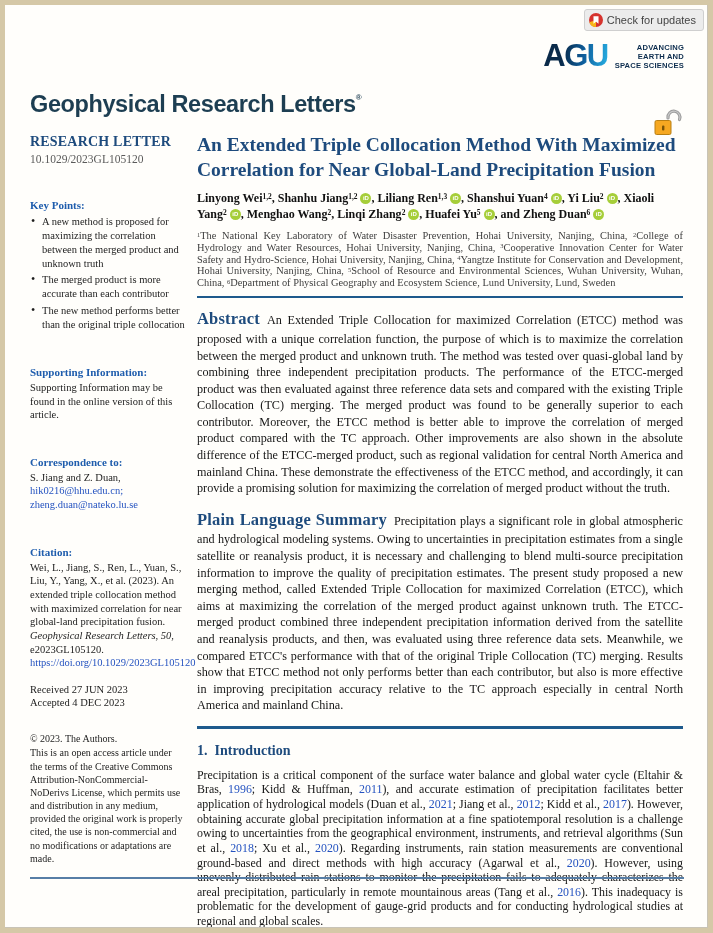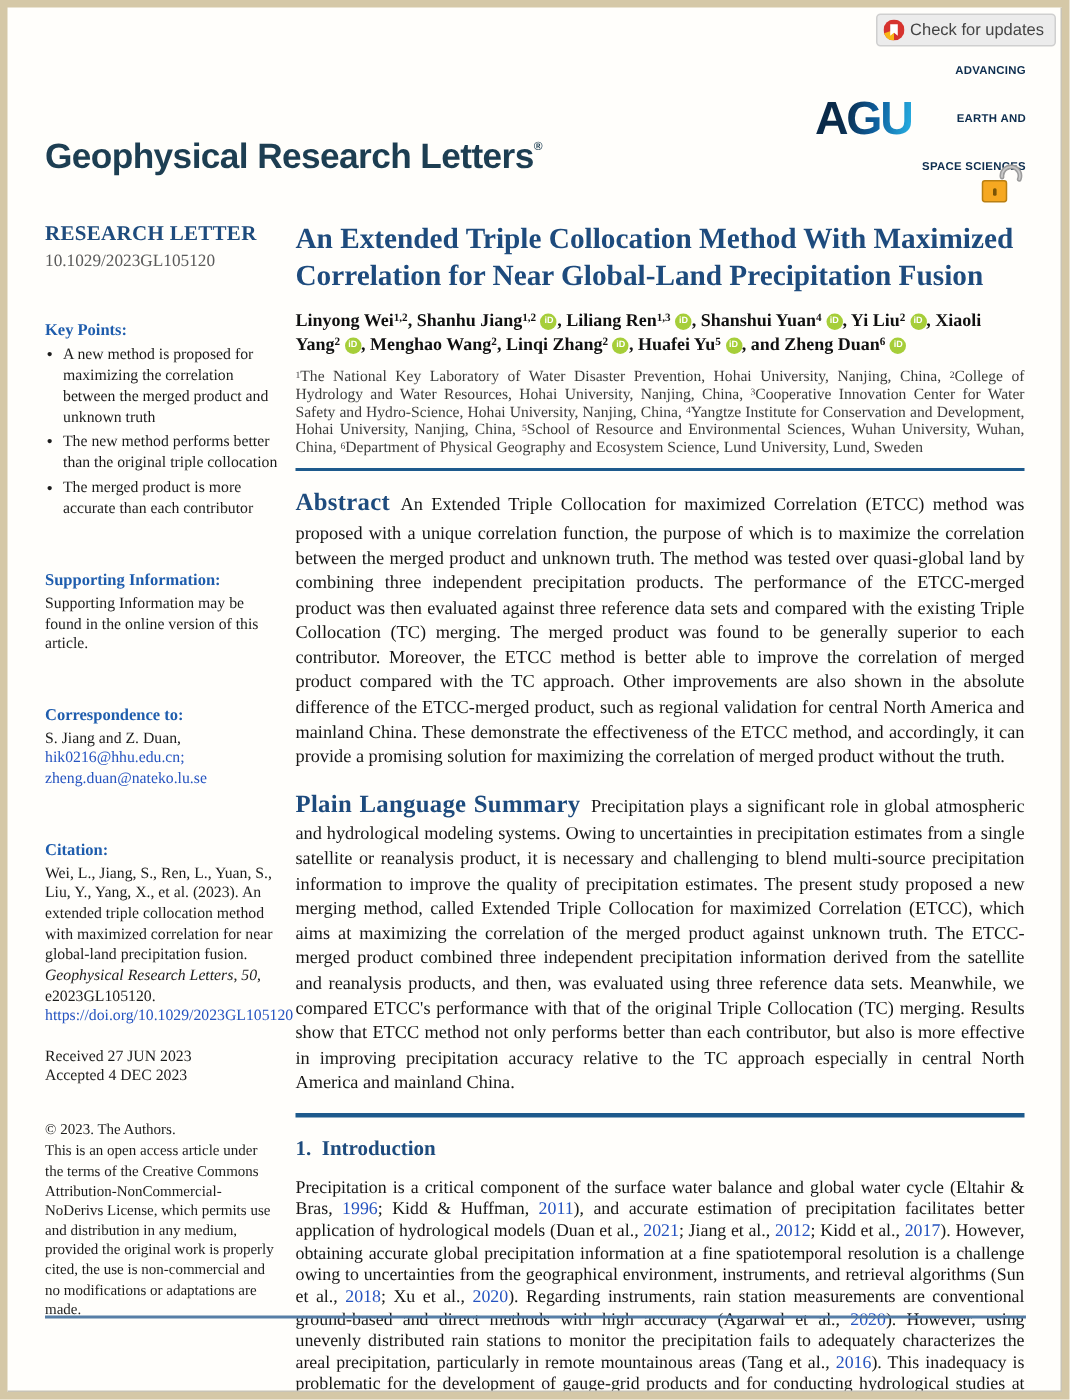--- a/index.html
+++ b/index.html
@@ -26,32 +26,32 @@
     font-family:"Liberation Sans",sans-serif;
     text-align:right;
   }
   .agu-acronym{
     font-size:31px;font-weight:bold;letter-spacing:-1.5px;line-height:28px;
     background:linear-gradient(100deg,#0a2a49 30%,#0e5e9c 62%,#25a8dd 95%);
     -webkit-background-clip:text;background-clip:text;color:transparent;
   }
   .agu-tagline{
     display:flex;flex-direction:column;justify-content:center;
-    font-size:7.6px;font-weight:bold;color:#0d2d4e;line-height:9px;letter-spacing:0.2px;gap:23px;
+    font-size:7.6px;font-weight:bold;color:#0d2d4e;line-height:9px;letter-spacing:0.2px;
   }
   .masthead{
     position:absolute;left:25px;top:86px;
     font-family:"Liberation Sans",sans-serif;font-weight:bold;
     font-size:23.5px;color:#1d3e52;letter-spacing:-0.4px;
   }
   .masthead .tm{font-size:8px;vertical-align:top;position:relative;top:2px;}
   .oa-lock{position:absolute;top:101px;right:24px;}
   
   .columns{
-    position:absolute;left:25px;top:141px;width:653px;height:748px;
+    position:absolute;left:25px;top:126px;width:653px;height:748px;
     display:flex;gap:12px;
   }
   .col-left{width:155px;min-width:155px;position:relative;height:100%;}
   .col-right{flex:1;min-width:0;}
   
   .article-type{font-size:14px;font-weight:bold;color:#1e4b7d;letter-spacing:0.2px;margin-top:3px;}
   .doi{font-size:11.5px;color:#5a5a5a;margin-top:3px;}
   .side-heading{font-size:11px;font-weight:bold;color:#1f5dad;margin-top:34px;}
   .side-text{font-size:10.5px;color:#1c1c1c;line-height:1.3;margin-top:3px;}
   .key-points{list-style:none;margin:4px 0 0 0;padding:0 0 0 12px;}
@@ -137,22 +137,22 @@
 
   <div class="columns">
 
     <div class="col-left">
       <div class="article-type">RESEARCH LETTER</div>
       <div class="doi">10.1029/2023GL105120</div>
 
       <div class="side-heading">Key Points:</div>
       <ul class="key-points">
           <li>A new method is proposed for maximizing the correlation between the merged product and unknown truth</li>
+          <li>The merged product is more accurate than each contributor</li>
           <li>The new method performs better than the original triple collocation</li>
-          <li>The merged product is more accurate than each contributor</li>
         </ul>
 
       <div class="side-heading">Supporting Information:</div>
       <div class="side-text">Supporting Information may be found in the online version of this article.</div>
 
       <div class="side-heading">Correspondence to:</div>
       <div class="side-text">S. Jiang and Z. Duan,</div>
       <div class="side-text link" style="margin-top:0;">hik0216@hhu.edu.cn;</div>
       <div class="side-text link" style="margin-top:0;">zheng.duan@nateko.lu.se</div>
 

